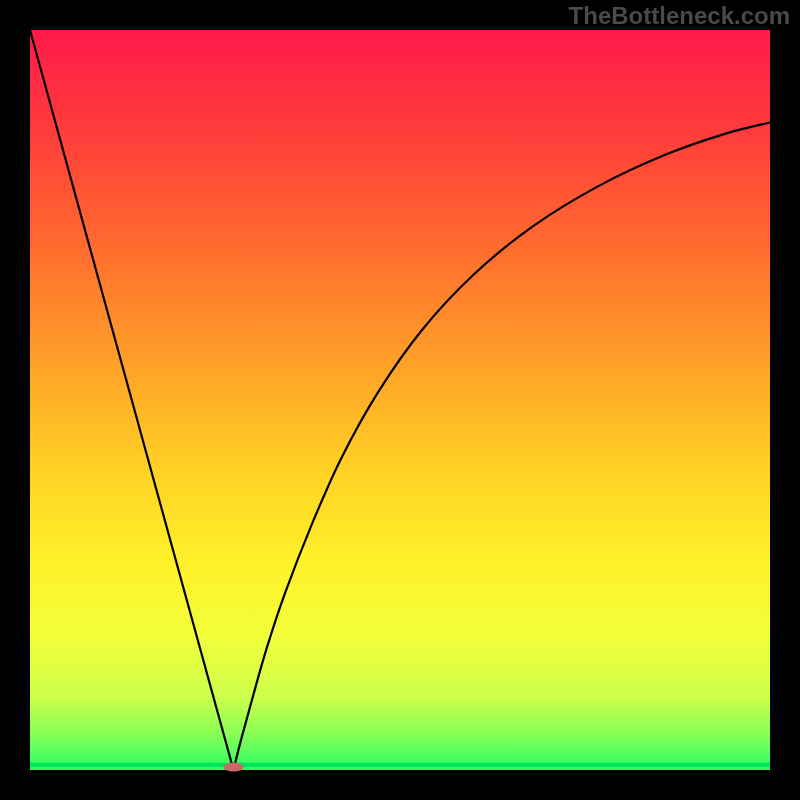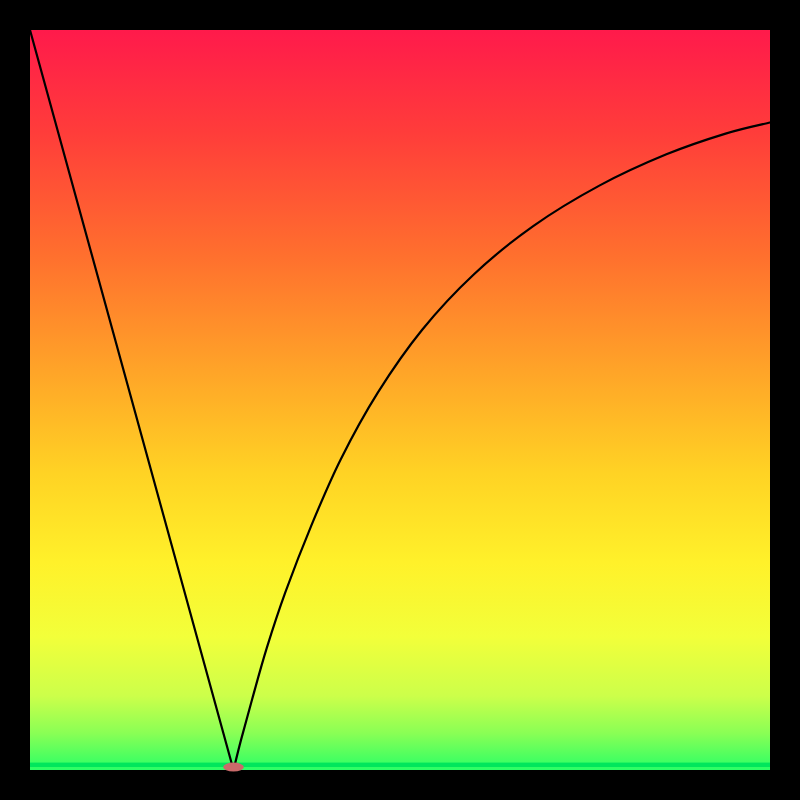--- a/index.html
+++ b/index.html
@@ -26,20 +26,21 @@
     font-weight: bold;
     z-index: 10;
   }
   svg {
     display: block;
   }
 </style>
 </head>
 <body>
 <div class="frame">
+  <div class="watermark">TheBottleneck.com</div>
   <svg id="chart-svg" width="800" height="800">
       <defs>
         <linearGradient id="bg-grad" x1="0" y1="0" x2="0" y2="1">
           <stop offset="0%" stop-color="#ff1a4b"></stop>
           <stop offset="14.000000000000002%" stop-color="#ff3d3a"></stop>
           <stop offset="30%" stop-color="#ff6e2e"></stop>
           <stop offset="46%" stop-color="#ffa428"></stop>
           <stop offset="60%" stop-color="#ffd324"></stop>
           <stop offset="72%" stop-color="#fff12a"></stop>
           <stop offset="82%" stop-color="#f2ff3a"></stop>

